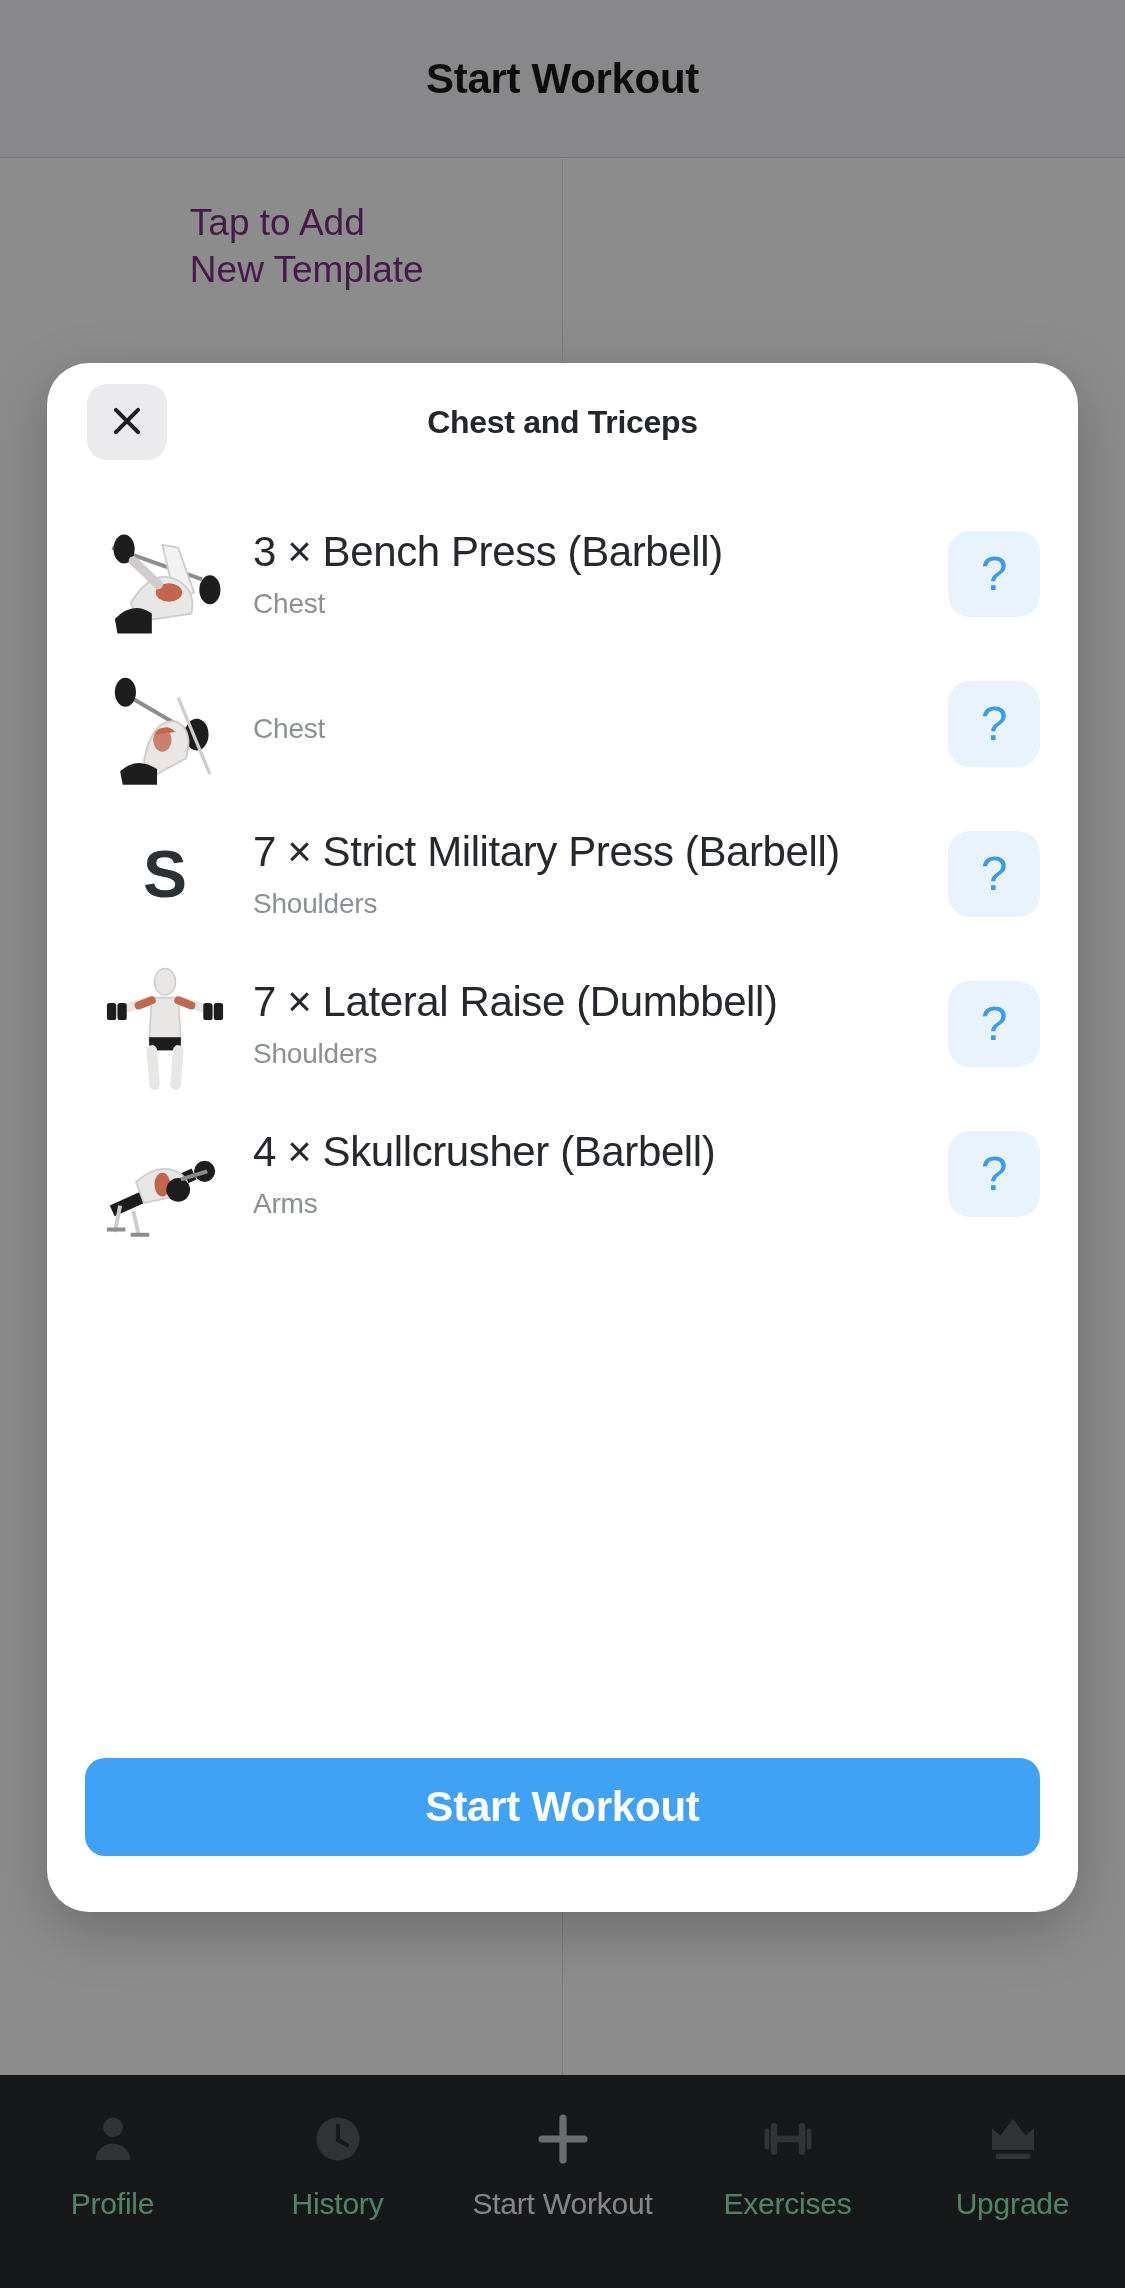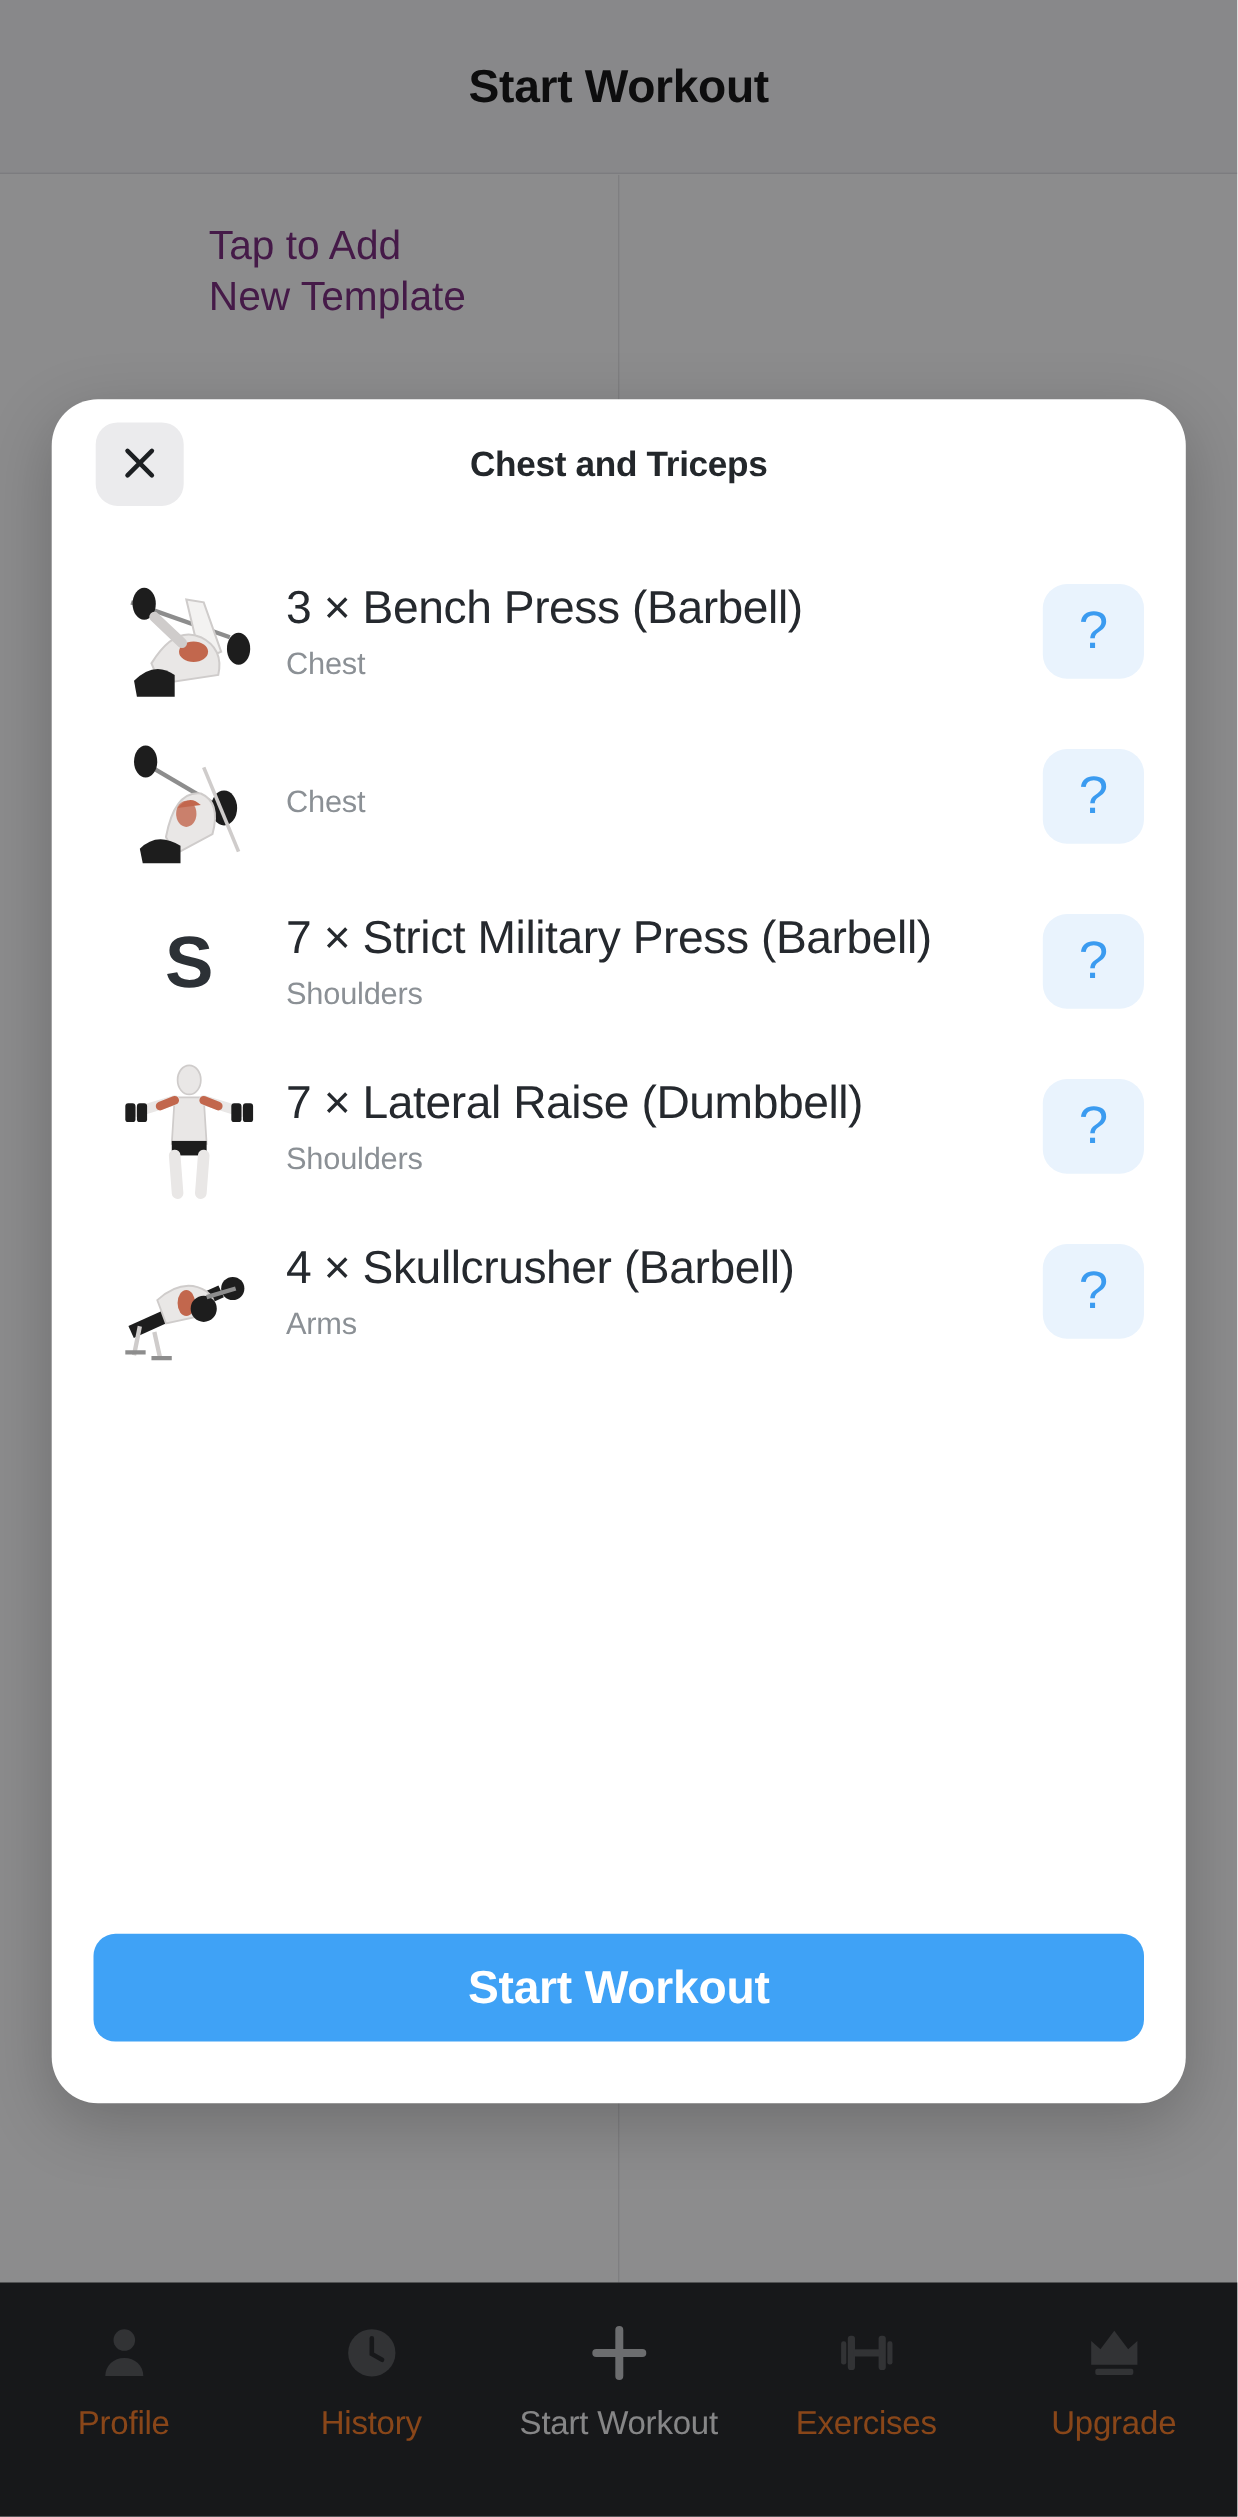--- a/index.html
+++ b/index.html
@@ -70,21 +70,21 @@
     background: #151719;
     display: flex; align-items: flex-start; justify-content: space-around;
     padding-top: 30px;
   }
   .tab {
     width: 20%; display: flex; flex-direction: column;
     align-items: center; gap: 14px;
   }
   .tab-icon { height: 68px; display: flex; align-items: center; justify-content: center; }
   .tab-label {
-    font-size: 30px; color: #f97316; letter-spacing: -0.2px;
+    font-size: 30px; color: #86efac; letter-spacing: -0.2px;
   }
   .tab.active .tab-label { color: #f3f3f3; }
   .tab svg { display: block; }
 
   
   .dim {
     position: absolute; inset: 0;
     background: rgba(26,26,28,0.50);
   }
 
@@ -120,23 +120,22 @@
     pointer-events: none;
   }
 
   .ex-list {
     flex: 1 1 auto;
     padding: 18px 0 0 0;
     overflow: hidden;
   }
   .ex-row {
     display: flex; align-items: center;
-    padding: 0 38px 0 38px;
+    padding: 0 38px 0 52px;
     min-height: 150px;
-    margin-left: 21px;
   }
   .ex-thumb {
     width: 132px; height: 132px; flex: 0 0 132px;
     display: flex; align-items: center; justify-content: center;
     margin-right: 22px;
   }
   .ex-thumb svg { width: 132px; height: 132px; }
   .ex-letter {
     font-size: 66px; font-weight: bold; color: #2c3136;
     line-height: 1;

